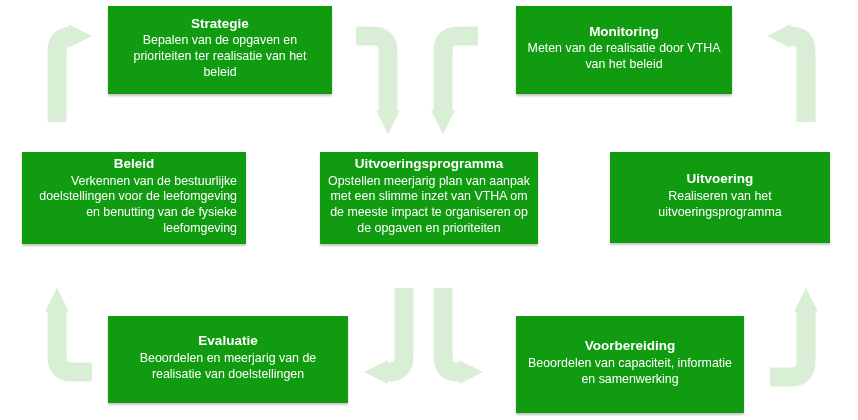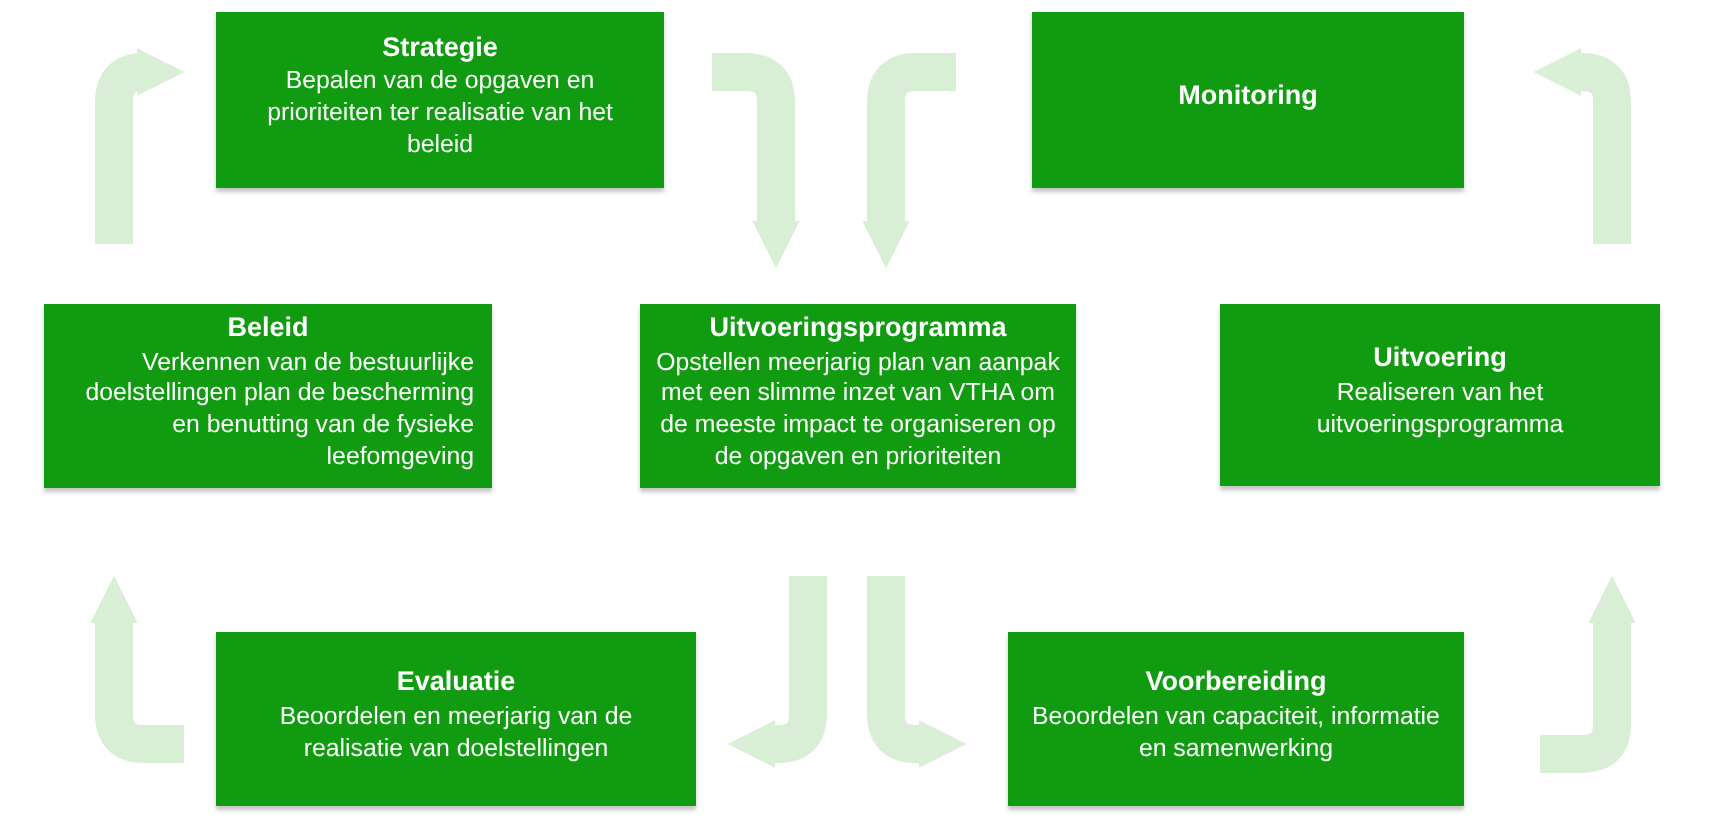--- a/index.html
+++ b/index.html
@@ -25,21 +25,21 @@
     box-shadow:0 2px 2px rgba(90,90,90,0.35);
   }
   .node .title{font-weight:bold;font-size:13.5px;line-height:1.3;margin-bottom:1px;}
   .node .body{font-size:12.4px;line-height:1.28;}
   .box-strategie            {left:108px;top:6px;  width:224px;height:88px;}
   .box-monitoring           {left:516px;top:6px;  width:216px;height:88px;}
   .box-beleid               {left:22px; top:152px;width:224px;height:92px;text-align:right;}
   .box-uitvoeringsprogramma {left:320px;top:152px;width:218px;height:92px;padding-left:5px;padding-right:5px;}
   .box-uitvoering           {left:610px;top:152px;width:220px;height:91px;}
   .box-evaluatie            {left:108px;top:316px;width:240px;height:87px;}
-  .box-voorbereiding        {left:504px;top:316px;width:228px;height:87px;}
+  .box-voorbereiding        {left:516px;top:316px;width:228px;height:97px;}
 </style>
 </head>
 <body>
 
 <div class="canvas">
 
   <svg class="arrow-layer" width="858" height="420" viewBox="0 0 858 420" xmlns="http://www.w3.org/2000/svg">
     <defs>
       <marker id="ah" viewBox="0 0 10 10" refX="1.5" refY="5" markerWidth="1.25" markerHeight="1.25" orient="auto" markerUnits="strokeWidth">
         <path class="ah" d="M0 0 L10 5 L0 10 z"></path>
@@ -55,25 +55,26 @@
     <path class="arrow" d="M 770 377 L 791 377 Q 806 377 806 362 L 806 308" marker-end="url(#ah)"></path>
   </svg>
 
   <div class="node box-strategie">
     <div class="title">Strategie</div>
     <div class="body">Bepalen van de opgaven en prioriteiten ter realisatie van het beleid</div>
   </div>
 
   <div class="node box-monitoring">
     <div class="title">Monitoring</div>
+    <div class="body">Meten van de realisatie door VTHA van het beleid</div>
   </div>
 
   <div class="node box-beleid">
     <div class="title">Beleid</div>
-    <div class="body">Verkennen van de bestuurlijke doelstellingen plan de bescherming en benutting van de fysieke leefomgeving</div>
+    <div class="body">Verkennen van de bestuurlijke doelstellingen voor de leefomgeving en benutting van de fysieke leefomgeving</div>
   </div>
 
   <div class="node box-uitvoeringsprogramma">
     <div class="title">Uitvoeringsprogramma</div>
     <div class="body">Opstellen meerjarig plan van aanpak met een slimme inzet van VTHA om de meeste impact te organiseren op de opgaven en prioriteiten</div>
   </div>
 
   <div class="node box-uitvoering">
     <div class="title">Uitvoering</div>
     <div class="body">Realiseren van het uitvoeringsprogramma</div>

